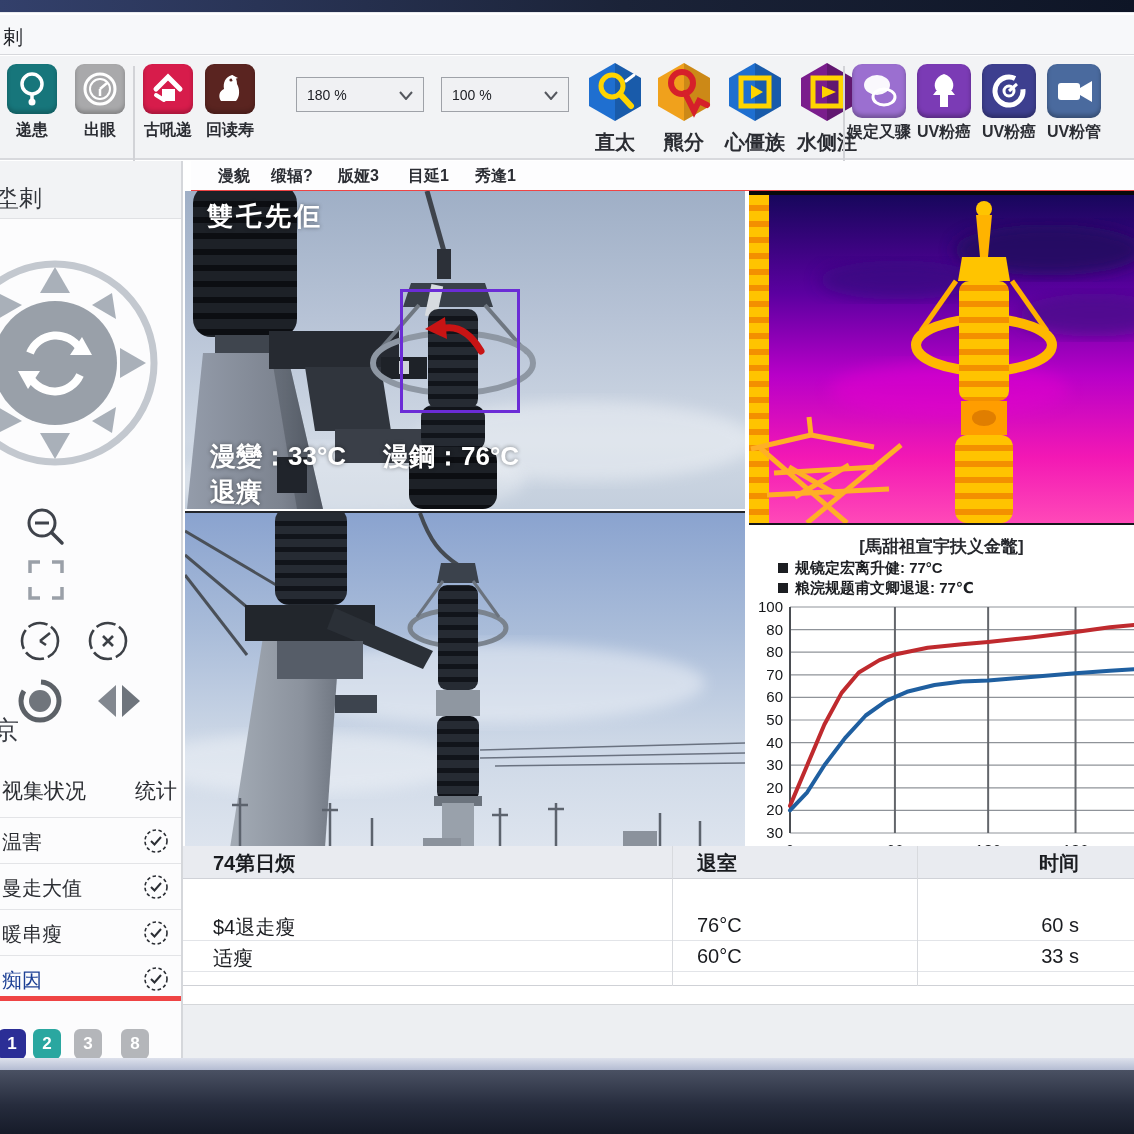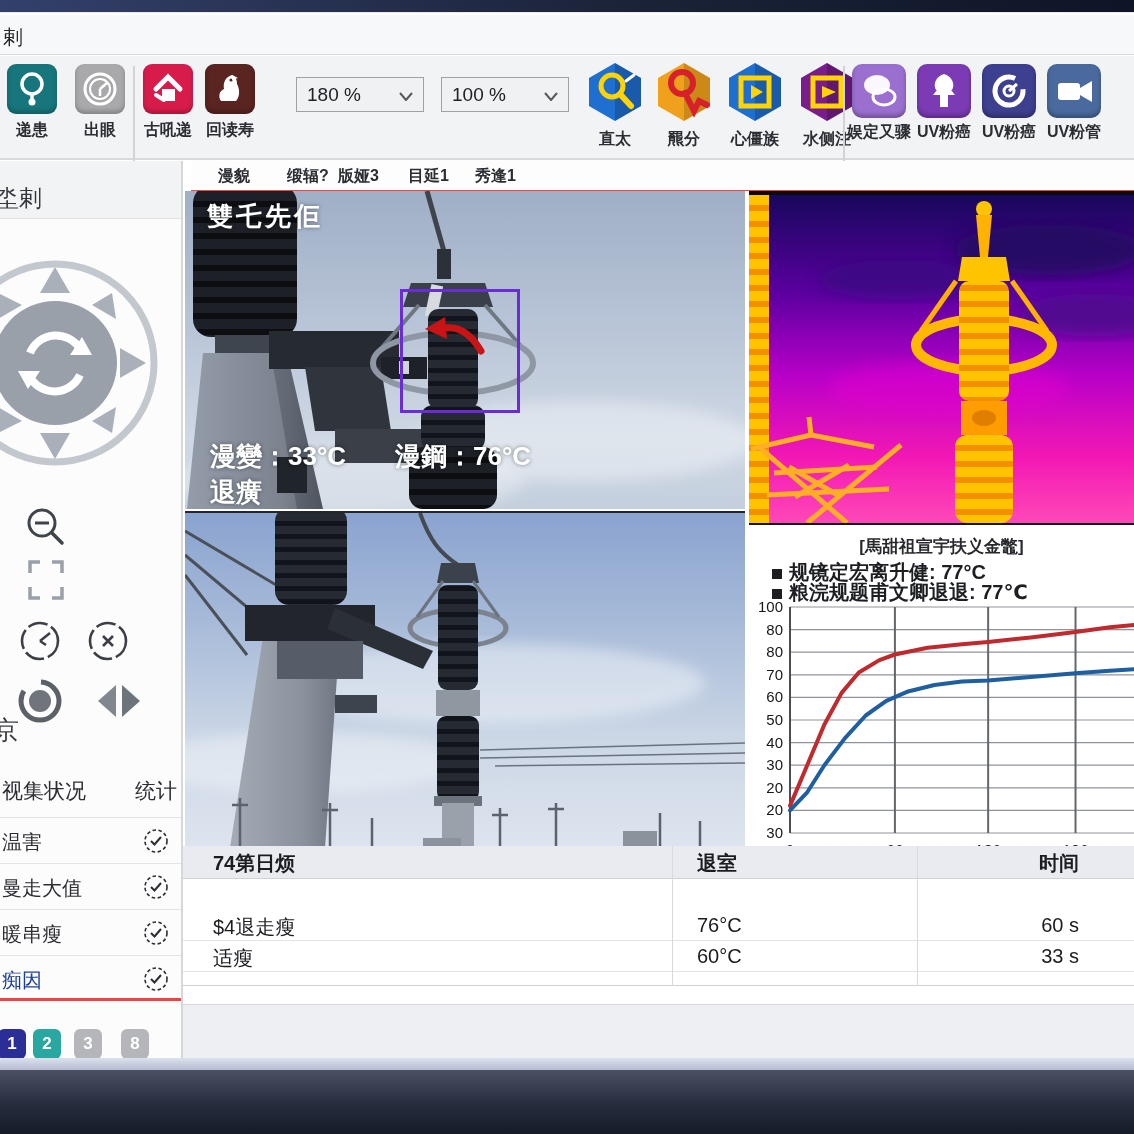--- a/index.html
+++ b/index.html
@@ -16,24 +16,24 @@
   .window { position:absolute; left:0; top:12px; width:1134px; height:1046px; background:#fff; overflow:hidden; border-top:1px solid #e8eaee; }
 
   .titlebar { position:absolute; left:0; top:2px; width:1134px; height:40px; background:#f7f8fa; border-bottom:1px solid #d7d8dc; }
   .titlebar .title { position:absolute; left:3px; top:9px; font-size:20px; color:#25272c; }
 
   .toolbar { position:absolute; left:0; top:43px; width:1134px; height:104px; background:#f2f3f5; border-bottom:2px solid #d8d9dd; }
   .tbtn { position:absolute; top:8px; width:60px; text-align:center; }
   .ticon { width:50px; height:50px; margin:0 auto; border-radius:9px; display:flex; align-items:center; justify-content:center; box-shadow:inset 0 -3px 4px rgba(0,0,0,.22); }
   .tlabel { margin-top:6px; font-size:16px; font-weight:bold; color:#2b2d33; white-space:nowrap; }
   .tsep { position:absolute; top:10px; width:2px; height:102px; background:#d2d3d7; }
-  .dropdown { position:absolute; top:21px; width:128px; height:35px; background:#f0f1f3; border:1px solid #9fa2a8; display:flex; align-items:center; padding:0 10px; font-size:19px; color:#202227; }
+  .dropdown { position:absolute; top:21px; width:128px; height:35px; background:#f0f1f3; border:1px solid #9fa2a8; display:flex; align-items:center; padding:0 10px; font-size:14px; color:#202227; }
   .dropdown .chev { margin-left:auto; }
   .hexbtn { position:absolute; top:5px; width:74px; text-align:center; }
-  .hexlabel { margin-top:2px; font-size:16px; font-weight:bold; color:#2b2d33; white-space:nowrap; }
+  .hexlabel { margin-top:2px; font-size:20px; font-weight:bold; color:#2b2d33; white-space:nowrap; }
   .pbtn { position:absolute; top:8px; width:64px; text-align:center; }
   .picon { width:54px; height:54px; margin:0 auto; border-radius:10px; display:flex; align-items:center; justify-content:center; box-shadow:inset 0 -3px 4px rgba(0,0,0,.28); }
   .plabel { margin-top:4px; font-size:16px; font-weight:bold; color:#2b2d33; white-space:nowrap; }
 
   .tabbar { position:absolute; left:183px; top:148px; width:1117px; height:30px; background:#fdfdfe; border-bottom:1px solid #ef4444;margin-left:8px; }
   .tab { position:absolute; top:5px; font-size:16px; font-weight:bold; color:#2b2d33; white-space:nowrap; }
 
   .sidebar { position:absolute; left:0; top:148px; width:183px; height:898px; background:#fcfcfd; border-right:2px solid #d5d7db; overflow:hidden; }
   .sb-header { position:absolute; left:0; top:0; width:183px; height:58px; background:#f2f3f5; border-bottom:1px solid #e0e1e4; }
   .sb-header span { position:absolute; left:-4px; top:22px; font-size:23px; color:#33363c; }
@@ -54,21 +54,21 @@
   .ph-svg { position:absolute; left:0; top:0; }
   .ov-title { position:absolute; left:22px; top:8px; font-size:26px; font-weight:bold; color:#fff; letter-spacing:3px; text-shadow:0 0 4px rgba(0,0,0,.45); }
   .ov-temp { position:absolute; font-size:26px; font-weight:bold; color:#fff; text-shadow:0 0 4px rgba(0,0,0,.45); white-space:nowrap; }
   .bbox { position:absolute; left:215px; top:98px; width:120px; height:124px; border:3px solid #6b2cd6; }
   .red-arrow { position:absolute; left:240px; top:126px; }
 
   .thermal { position:absolute; left:749px; top:178px; width:385px; height:334px; overflow:hidden; border-top:4px solid #0a0a0a; border-bottom:2px solid #15151a; }
 
   .analysis { position:absolute; left:749px; top:514px; width:385px; height:319px; background:#fff; }
   .an-title { position:absolute; left:0; top:8px; width:385px; text-align:center; font-size:17px; font-weight:bold; color:#26282d; white-space:nowrap; }
-  .an-leg { position:absolute; left:2px; font-size:20px; font-weight:bold; color:#1c1e22; white-space:nowrap;padding-left:21px; }
+  .an-leg { position:absolute; left:8px; font-size:15px; font-weight:bold; color:#1c1e22; white-space:nowrap;padding-left:21px; }
   .an-leg .sq { display:inline-block; width:10px; height:10px; background:#1c1e22; margin-right:7px; }
   #chart-svg { position:absolute; left:0; top:0; }
 
   .dtable { position:absolute; left:183px; top:833px; width:951px; height:140px; background:#fff; border-bottom:1px solid #cfd1d6; font-size:20px; color:#1a1c20;padding-left:24px; }
   .thead { position:absolute; left:0; top:0; width:951px; height:33px; background:#e9ebf0; border-bottom:1px solid #d0d2d8; }
   .trow { position:absolute; left:0; width:951px; height:31px; border-bottom:1px solid #e2e4e8; }
   .c1 { position:absolute; left:30px; top:4px; }
   .c2 { position:absolute; left:514px; top:4px; }
   .c3 { position:absolute; right:55px; top:4px; }
   .vline { position:absolute; top:0; width:1px; height:140px; background:#d8dade; }
@@ -227,21 +227,21 @@
             <rect x="6" y="14" width="22" height="17" rx="3" fill="#fff"></rect>
             <polygon points="28,19 40,12 40,33 28,26" fill="#fff"></polygon>
           </svg>
       </div>
       <div class="plabel">UV粉管</div>
     </div>
   </div>
 
   <div class="tabbar">
     <span class="tab" style="left:27px">漫貌</span>
-    <span class="tab" style="left:96px">缎辐?</span>
+    <span class="tab" style="left:80px">缎辐?</span>
     <span class="tab" style="left:147px">版娅3</span>
     <span class="tab" style="left:217px">目延1</span>
     <span class="tab" style="left:284px">秀逢1</span>
   </div>
 
   <div class="sidebar">
     <div class="sb-header">
       <span>坔剌</span>
     </div>
 
@@ -317,21 +317,21 @@
             <path d="M8,13 l3.5,3.5 L18,9" stroke="#2a2d33" stroke-width="2" fill="none"></path>
           </svg></span>
     </div>
     <div class="sb-row" style="top:748px">
       <span class="lab" style="color: rgb(44, 46, 51);">暖串瘦</span>
       <span class="chk"><svg width="26" height="26">
             <circle cx="13" cy="13" r="11" fill="none" stroke="#2a2d33" stroke-width="1.6" stroke-dasharray="3.5 2.5"></circle>
             <path d="M8,13 l3.5,3.5 L18,9" stroke="#2a2d33" stroke-width="2" fill="none"></path>
           </svg></span>
     </div>
-    <div class="sb-row" style="top:794px;border-bottom:3px solid #ef4444">
+    <div class="sb-row" style="top:794px;border-bottom:5px solid #ef4444">
       <span class="lab" style="color: rgb(28, 63, 148);">痴因</span>
       <span class="chk"><svg width="26" height="26">
             <circle cx="13" cy="13" r="11" fill="none" stroke="#2a2d33" stroke-width="1.6" stroke-dasharray="3.5 2.5"></circle>
             <path d="M8,13 l3.5,3.5 L18,9" stroke="#2a2d33" stroke-width="2" fill="none"></path>
           </svg></span>
     </div>
 
     <div class="pagerow">
       <span class="pbtn2" style="left: -2px; background: rgb(43, 46, 150);">1</span>
       <span class="pbtn2" style="left: 33px; background: rgb(42, 167, 160);">2</span>
@@ -383,21 +383,21 @@
       <rect x="236" y="214" width="64" height="46" rx="12" fill="url(#ribD)"></rect>
       <rect x="224" y="256" width="88" height="62" rx="14" fill="url(#ribD2)"></rect>
     </svg>
     <div class="bbox"></div>
     <svg class="red-arrow" width="62" height="40" viewBox="0 0 62 40">
       <path d="M56,34 C44,14 30,8 16,12" stroke="#c81414" stroke-width="7" fill="none" stroke-linecap="round"></path>
       <polygon points="20,0 0,12 22,22" fill="#c81414"></polygon>
     </svg>
     <div class="ov-title">雙乇先佢</div>
     <div class="ov-temp" style="left:25px;top:248px">漫變：33°C</div>
-    <div class="ov-temp" style="left:210px;top:248px">漫鋼：76°C</div>
+    <div class="ov-temp" style="left:198px;top:248px">漫鋼：76°C</div>
     <div class="ov-temp" style="left:25px;top:284px">退癀</div>
   </div>
 
   <div class="photo-bottom">
     <svg class="ph-svg" width="560" height="335" viewBox="0 0 560 335">
       <defs>
         <linearGradient id="poleG2" x1="0" y1="0" x2="1" y2="0">
           <stop offset="0" stop-color="#a3abb5"></stop>
             <stop offset=".65" stop-color="#8b929d"></stop>
             <stop offset="1" stop-color="#6d747f"></stop>

